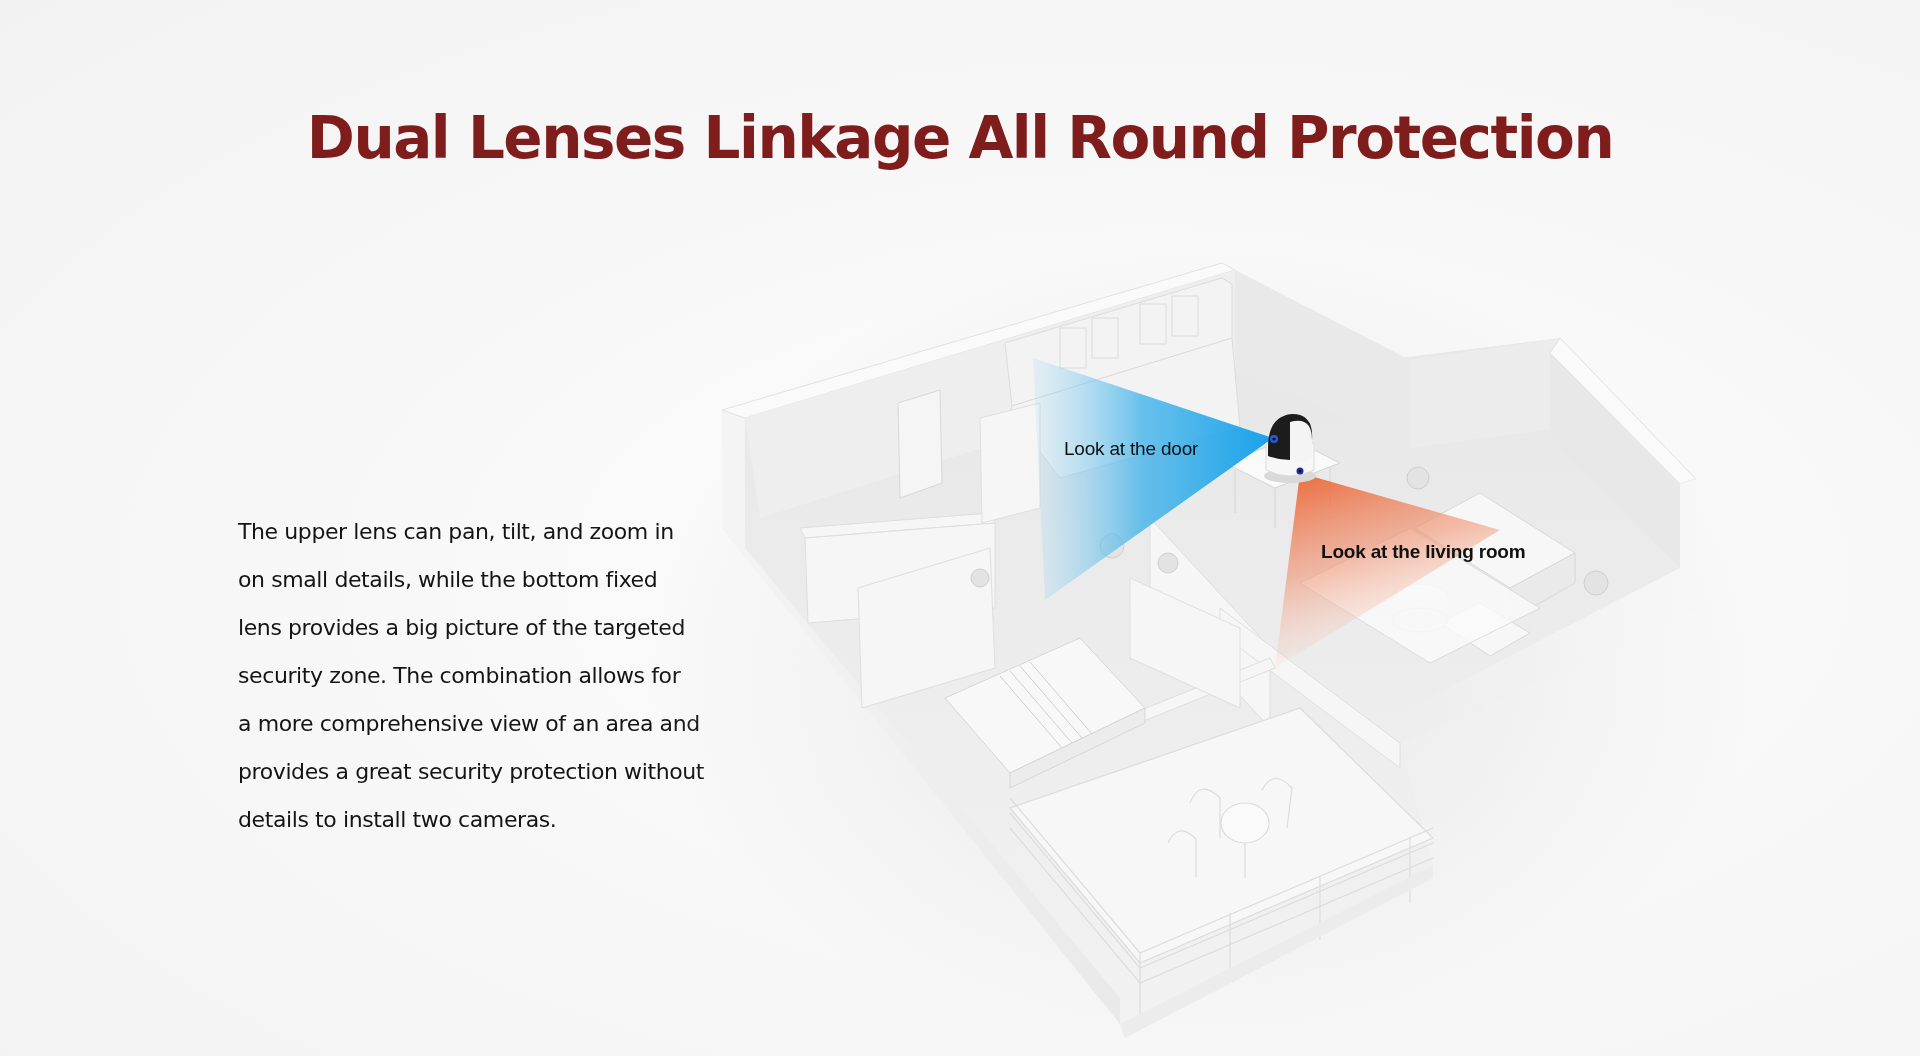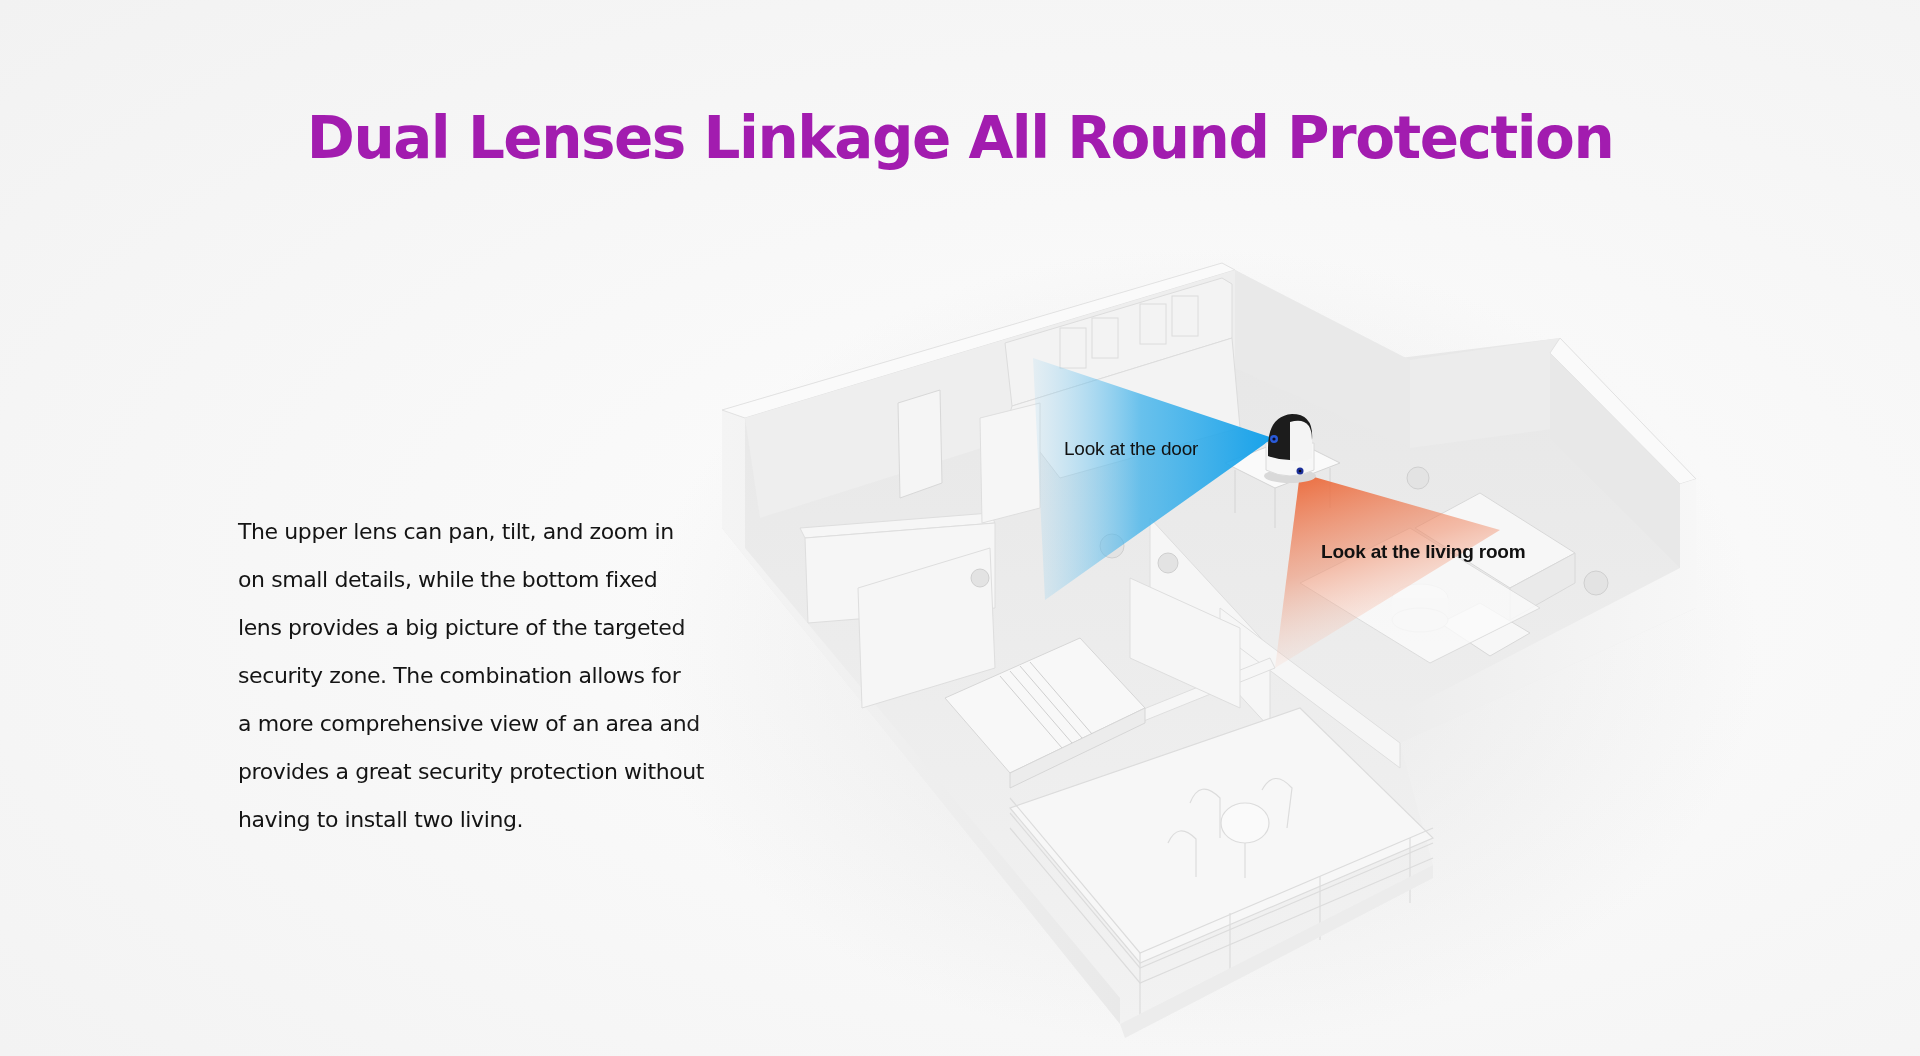--- a/index.html
+++ b/index.html
@@ -5,21 +5,21 @@
   html,body{margin:0;padding:0;}
   body{
     width:1920px;height:1056px;overflow:hidden;position:relative;
     background:radial-gradient(ellipse at 60% 55%, #fdfdfd 0%, #f7f7f7 55%, #f2f2f2 100%);
     font-family:"DejaVu Sans","Liberation Sans",sans-serif;
     color:#111;
   }
   .title{
     position:absolute;left:0;top:104px;width:1920px;text-align:center;
     font-family:"DejaVu Sans",sans-serif;font-weight:bold;
-    font-size:58px;letter-spacing:-1.5px;color:#a21caf;margin:0;
+    font-size:58px;letter-spacing:-1.5px;color:#7f1d1d;margin:0;
   }
   .desc{
     position:absolute;left:238px;top:508px;width:520px;
     font-family:"DejaVu Sans",sans-serif;font-size:22px;line-height:48px;
     color:#141414;letter-spacing:-0.4px;margin:0;
   }
   .desc span{display:block;white-space:nowrap;}
   .scene{position:absolute;left:0;top:8px;width:1920px;height:1056px;}
   .label{
     position:absolute;font-family:"Liberation Sans",sans-serif;font-size:19px;
@@ -33,21 +33,21 @@
 
 <h1 class="title">Dual Lenses Linkage All Round Protection</h1>
 
 <p class="desc">
   <span>The upper lens can pan, tilt, and zoom in</span>
   <span>on small details, while the bottom fixed</span>
   <span>lens provides a big picture of the targeted</span>
   <span>security zone. The combination allows for</span>
   <span>a more comprehensive view of an area and</span>
   <span>provides a great security protection without</span>
-  <span>having to install two living.</span>
+  <span>details to install two cameras.</span>
 </p>
 
 <div class="scene">
   <svg width="1920" height="1056" viewBox="0 0 1920 1056">
     <defs>
       <linearGradient id="wallTop" x1="0" y1="0" x2="1" y2="1">
         <stop offset="0" stop-color="#ffffff"></stop>
         <stop offset="1" stop-color="#f1f1f1"></stop>
       </linearGradient>
       <linearGradient id="floorG" x1="0" y1="0" x2="0" y2="1">

